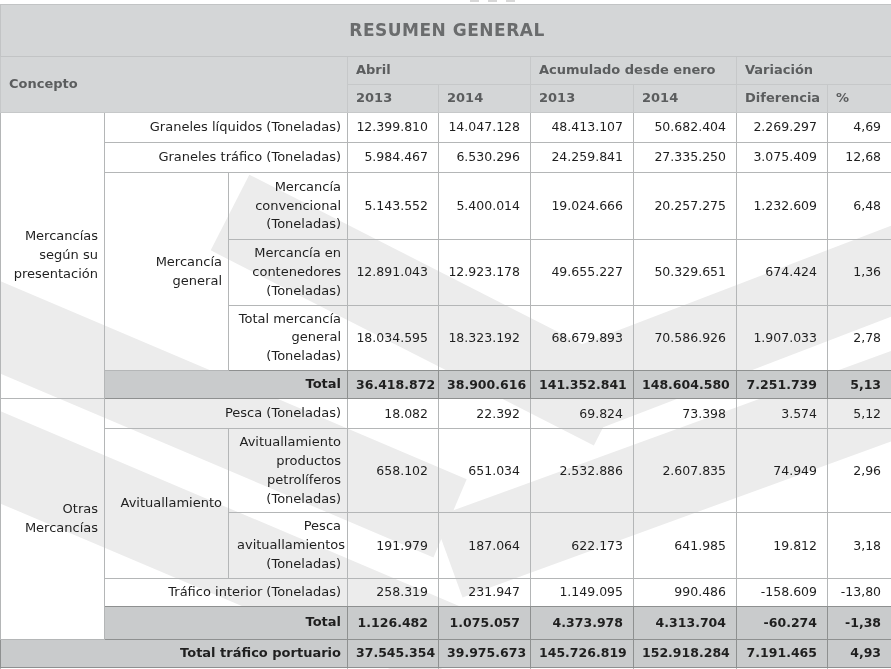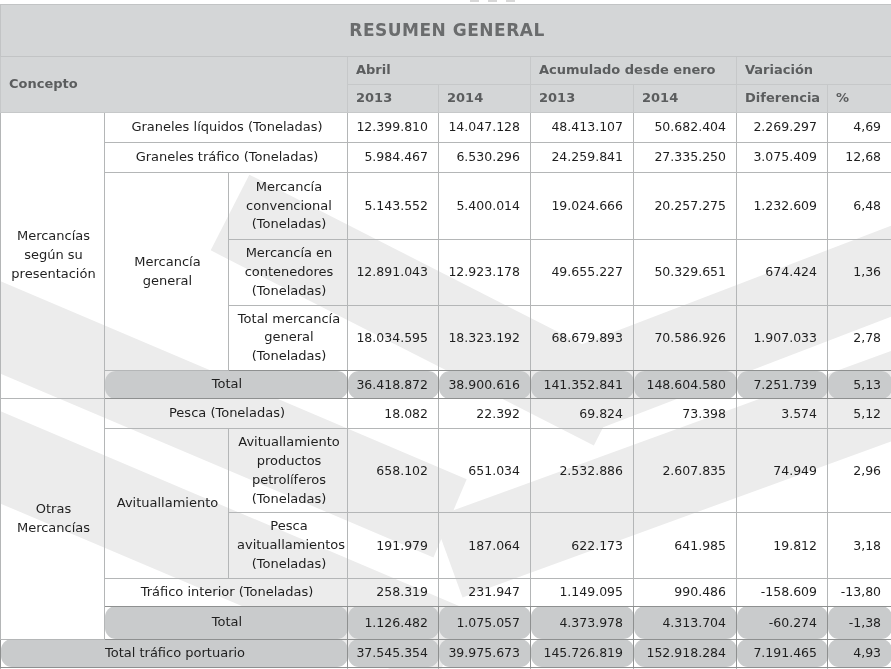--- a/index.html
+++ b/index.html
@@ -49,28 +49,28 @@
   
   .hrow td{
     background:#d4d6d7;
     border-color:#c6c8c9;
     text-align:left;
     font-weight:bold;font-size:13px;
     color:#5b5d5e;
   }
   
   td.num{text-align:right;padding-right:10px;font-size:12.5px;}
-  td.lab{text-align:center;}
+  td.lab{text-align:right;}
   
   .total-row td{
     background:#c9cbcc;
-    font-weight:normal;
+    font-weight:bold;
     border-color:#8e9090;
   }
-  .dark-bottom td{border-bottom-color:#8e9090;border-radius:11px;}
+  .dark-bottom td{border-bottom-color:#8e9090;}
   
   .stub td{border-bottom:none;height:5px;padding:0;}
 </style>
 </head>
 <body>
 
 <div class="stage">
 
   <div class="watermark">
     <div class="wm wm1"></div>

